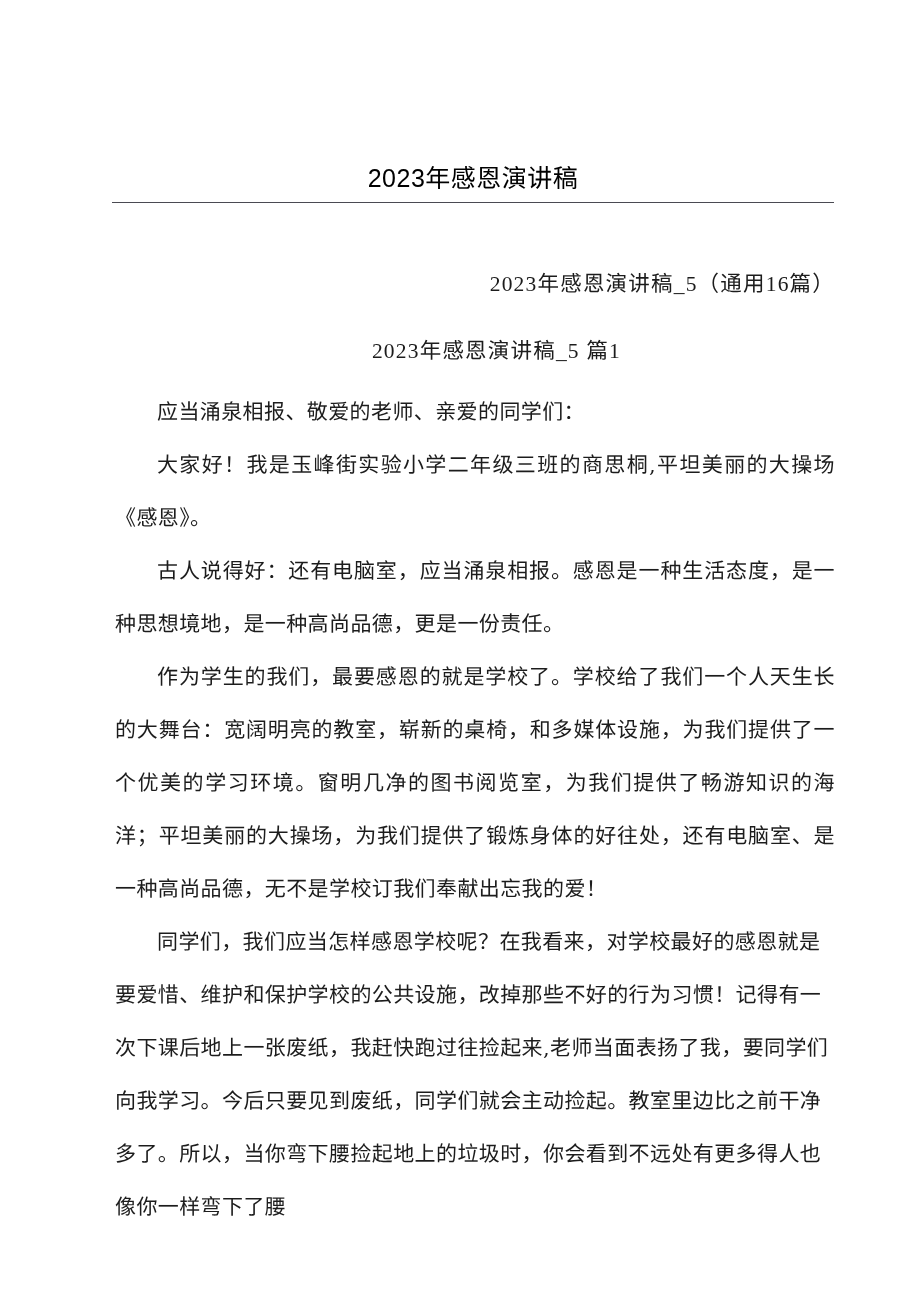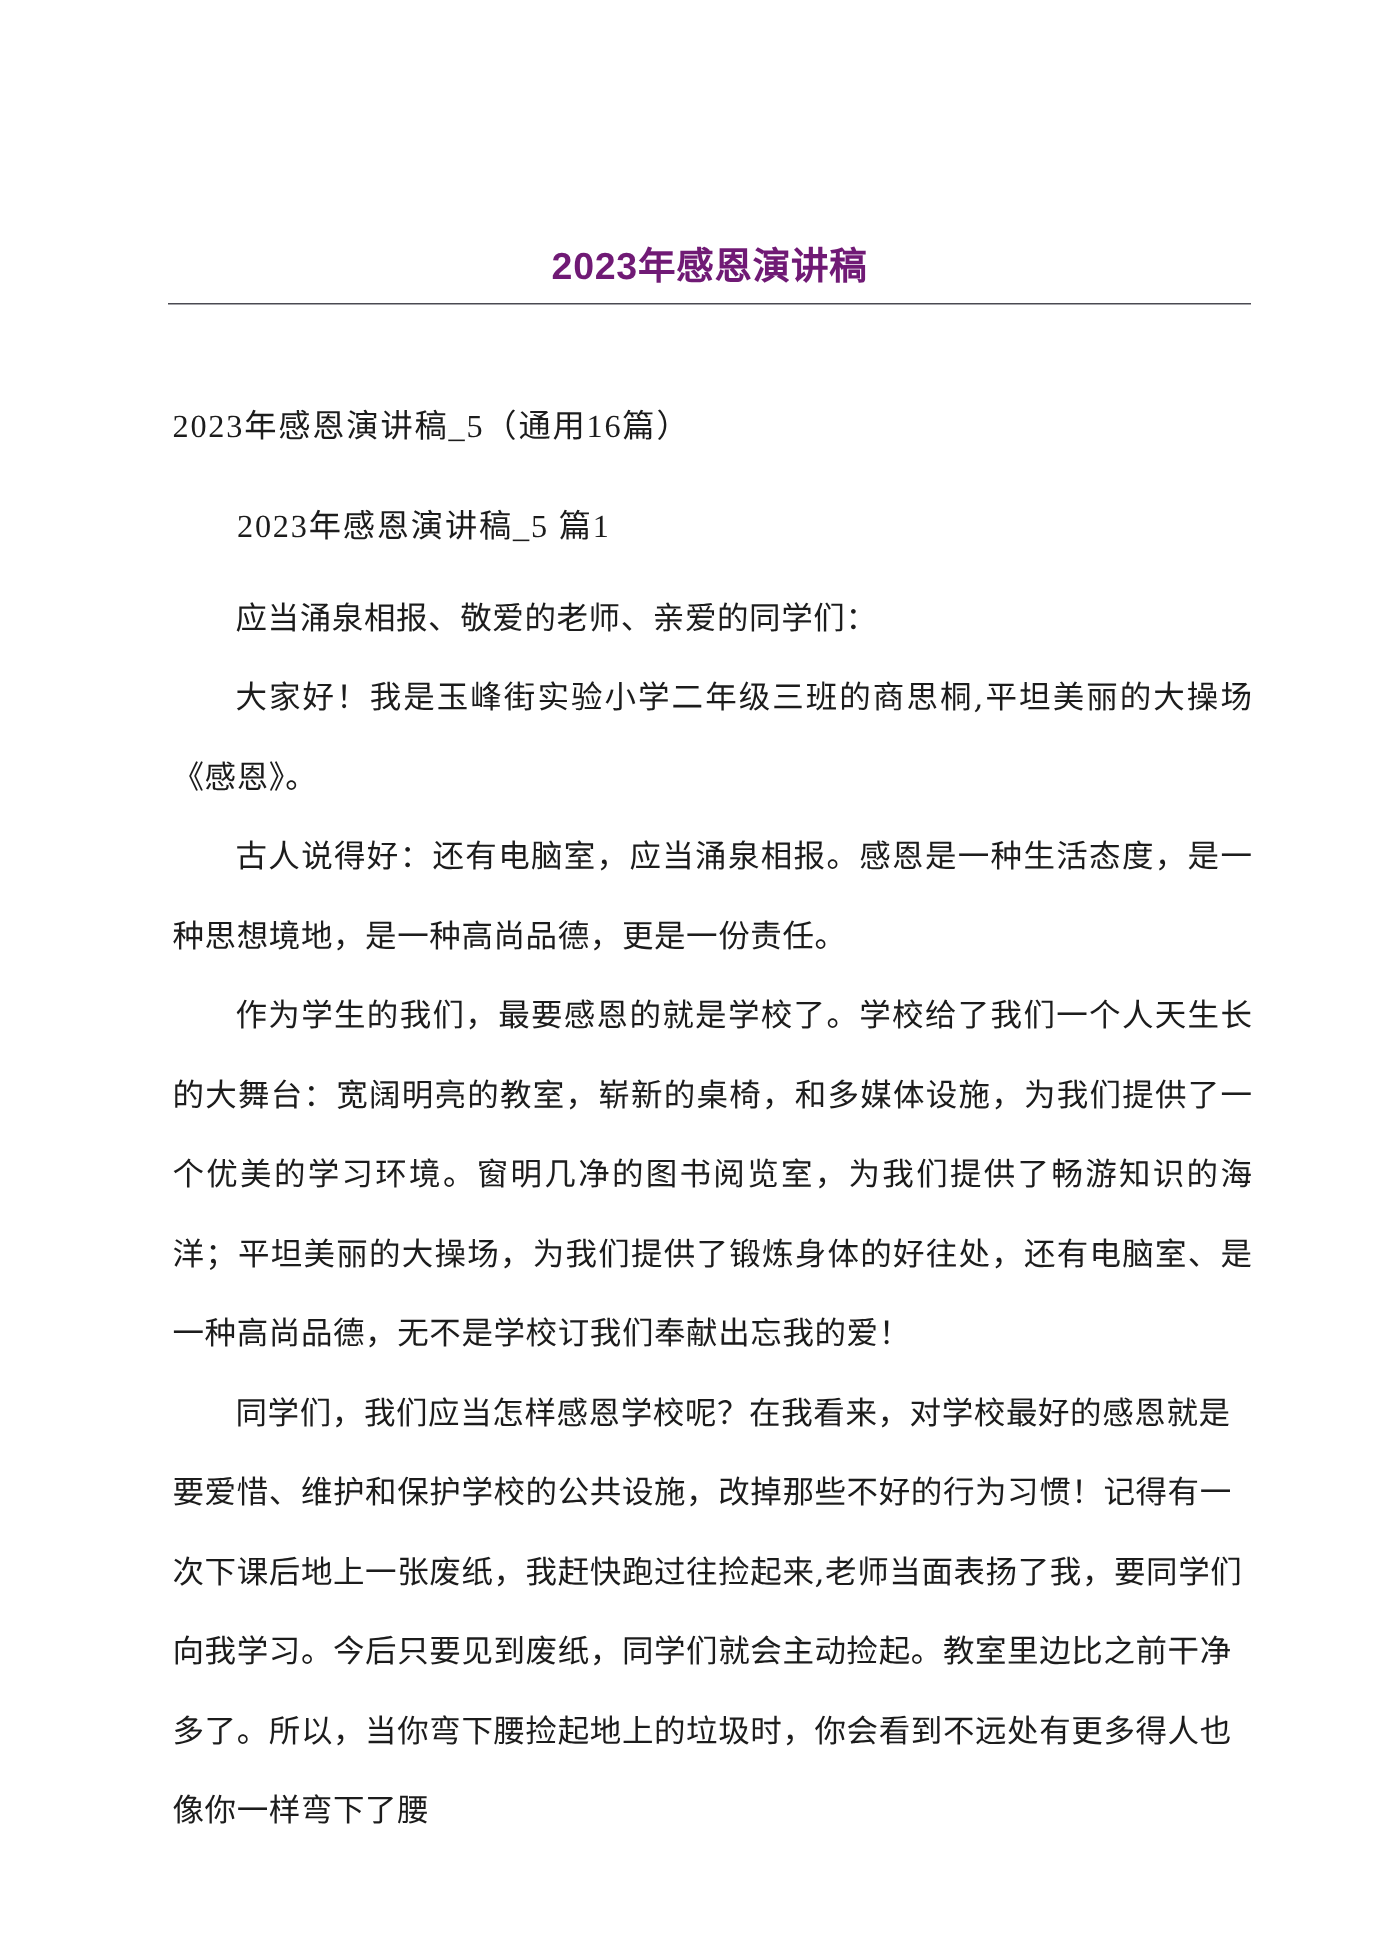--- a/index.html
+++ b/index.html
@@ -30,25 +30,25 @@
     left: 112px;
     top: 160px;
     width: 722px;
   }
 
   .doc-title {
     font-family: "Liberation Sans", "DejaVu Sans", sans-serif;
     font-size: 25px;
     line-height: 1.5;
     text-align: center;
-    color: #701a75;
+    color: #000000;
     letter-spacing: 0.5px;
     white-space: nowrap;
     margin: 0;
-    font-weight: 700;
+    font-weight: 400;
   }
 
   .title-rule {
     margin-top: 4px;
     width: 722px;
     height: 0;
     border-top: 1.6px solid #4a4a52;
   }
 
   
@@ -68,28 +68,28 @@
     text-align: justify;
     text-justify: inter-character;
     letter-spacing: 0.6px;
     word-break: break-all;
   }
 
   
   .para.subtitle-main {
     letter-spacing: 1.2px;
     margin-bottom: 14px;
-    text-align: left;
+    text-align: right;
   }
 
   .para.subtitle-sub {
     text-indent: 2em;
     letter-spacing: 1.2px;
     margin-bottom: 8px;
-    text-align: left;
+    text-align: center;
   }
 
   
   .para.text {
     text-indent: 2em;
     font-family: "DejaVu Serif", "Liberation Serif", serif;
     font-size: 21px;
     letter-spacing: 0.4px;
   }
 

